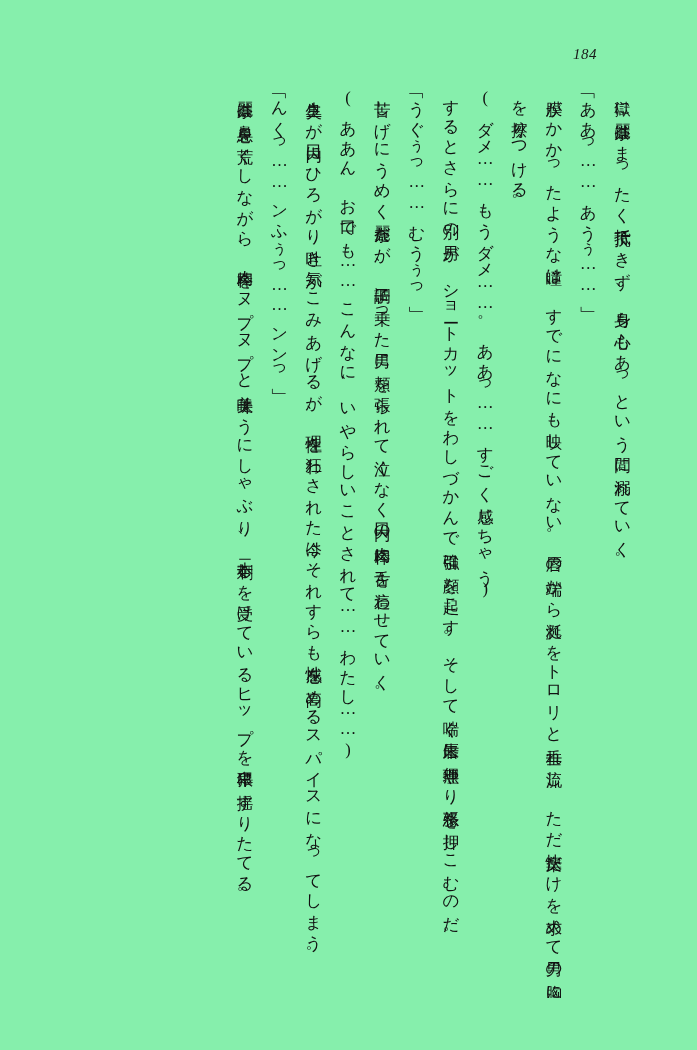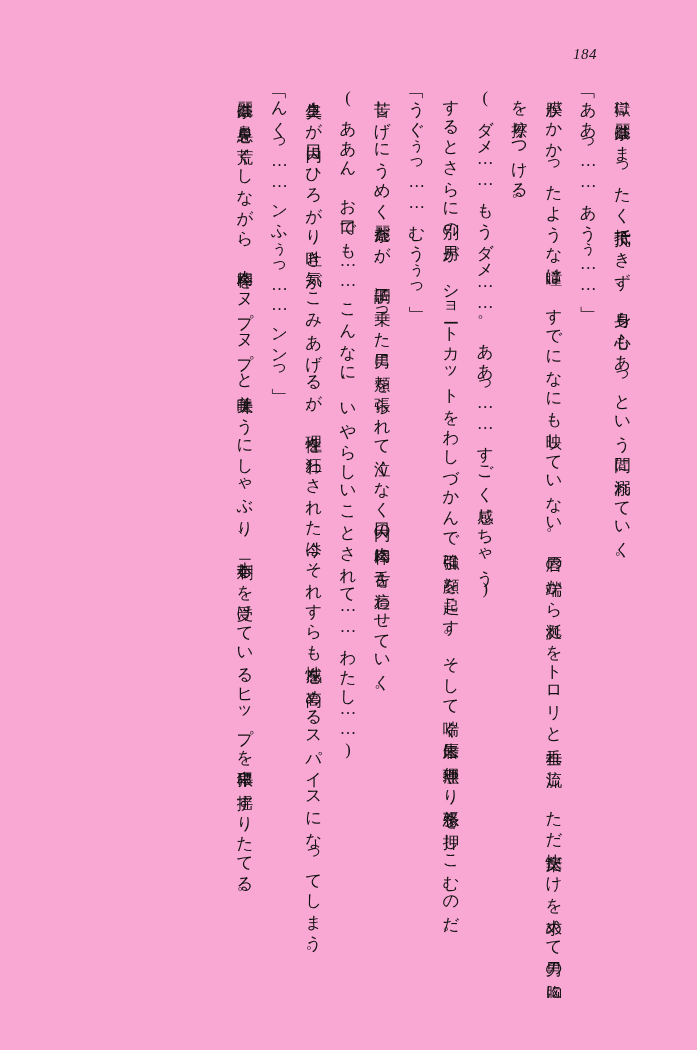--- a/index.html
+++ b/index.html
@@ -11,21 +11,21 @@
     width: 697px;
     height: 1050px;
     overflow: hidden;
     font-family: "Liberation Serif", "DejaVu Serif", serif;
     color: #111111;
   }
   .page {
     position: relative;
     width: 697px;
     height: 1050px;
-    background: #f9a8d4;
+    background: #86efac;
     box-sizing: border-box;
   }
   .page-number {
     position: absolute;
     top: 46px;
     right: 100px;
     font-size: 15px;
     font-family: "Liberation Serif", "DejaVu Serif", serif;
     font-style: italic;
     color: #1a1a1a;

